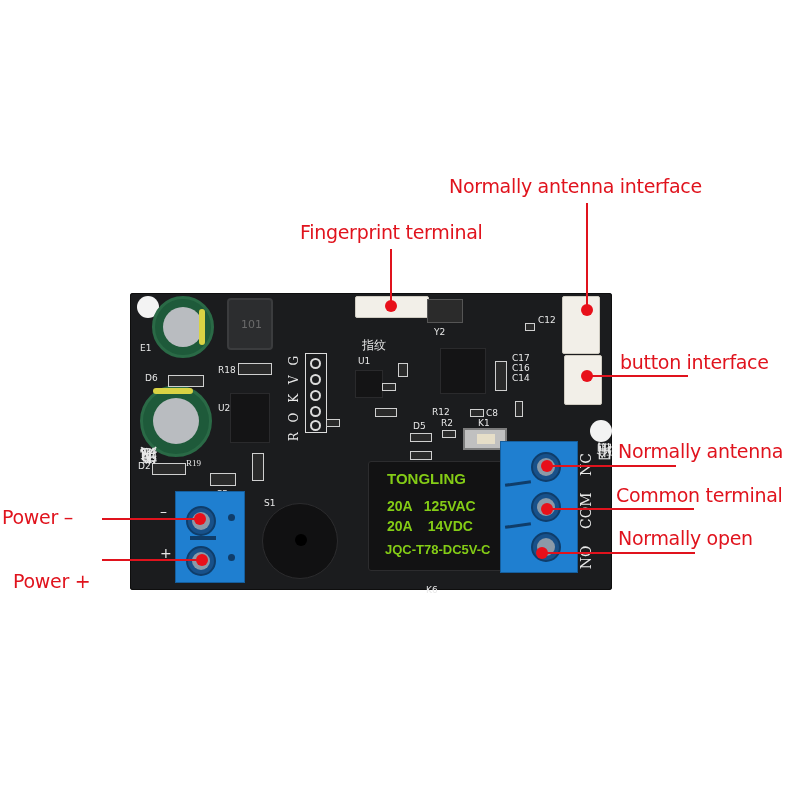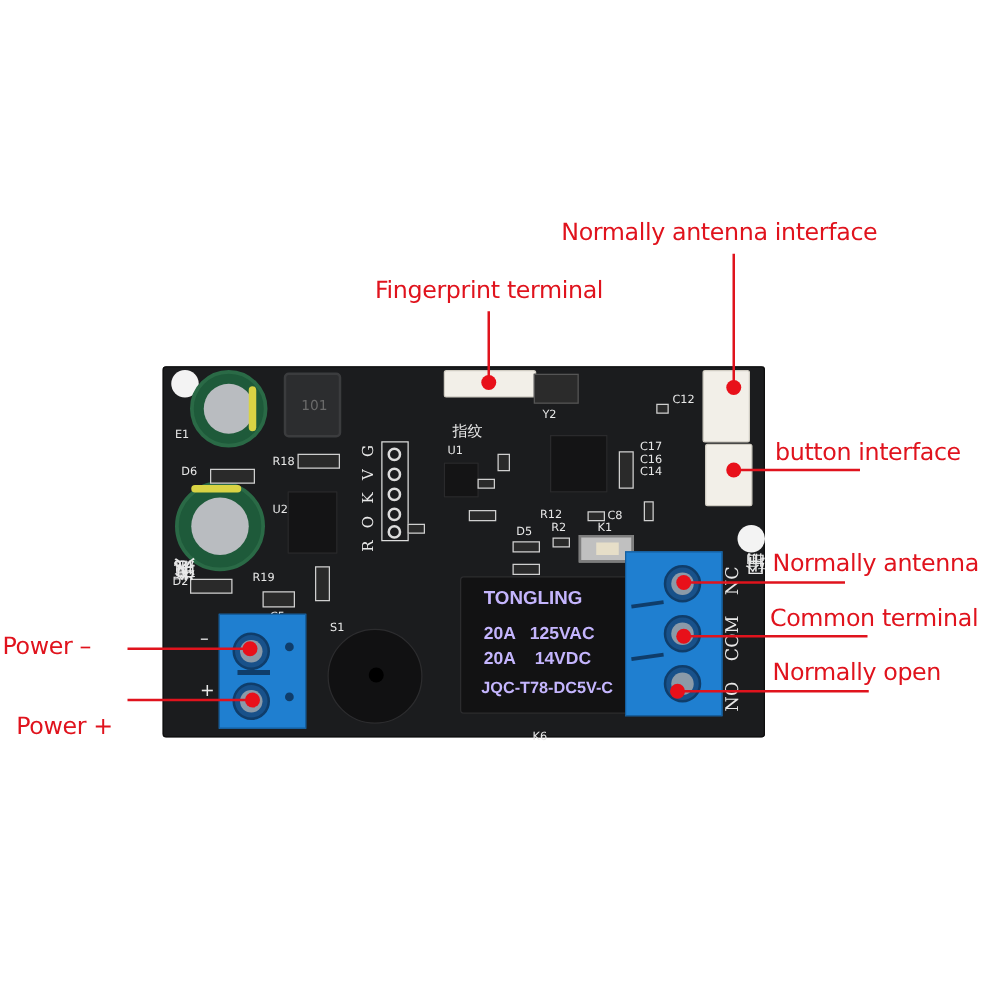--- a/index.html
+++ b/index.html
@@ -38,21 +38,21 @@
   .chip { position: absolute; background: #141415; border: 1px solid #2a2a2c; }
   .smd { position: absolute; background: #2a2a2a; border: 1px solid #cfcfcf; }
 
   .connector { position: absolute; background: #f2efe8; border: 1px solid #d0ccc2; border-radius: 2px; }
 
   .terminal { position: absolute; background: #1f7fd0; border: 1px solid #155e9d; }
   .screw { position: absolute; width: 30px; height: 30px; border-radius: 50%; background: #18518a; border: 2px solid #0f3d6a; }
   .screw-inner { position: absolute; left: 4px; top: 4px; width: 18px; height: 18px; border-radius: 50%; background: #8b9aa8; }
 
   .relay { position: absolute; background: #121213; border: 1px solid #2c2c2e; border-radius: 3px; }
-  .relay-text { position: absolute; color: #c4b5fd; font-family: "Liberation Sans", sans-serif; font-weight: bold; }
+  .relay-text { position: absolute; color: #84cc16; font-family: "Liberation Sans", sans-serif; font-weight: bold; }
 
   .buzzer { position: absolute; border-radius: 50%; background: #111112; border: 1px solid #2c2c2e; }
   .button-sw { position: absolute; background: #c0c0c0; border: 2px solid #7d7d7d; }
   .button-sw-inner { position: absolute; background: #e6dec8; }
   .pinhole { position: absolute; width: 11px; height: 11px; border-radius: 50%; border: 2px solid #dcdcdc; background: #1b1c1e; }
 </style>
 </head>
 <body>
 
 <div class="board">
@@ -111,21 +111,21 @@
   <div class="smd" style="left:365px;top:68px;width:12px;height:30px;"></div>
   <div class="smd" style="left:385px;top:108px;width:8px;height:16px;"></div>
   <div class="smd" style="left:395px;top:30px;width:10px;height:8px;"></div>
   <div class="smd" style="left:280px;top:140px;width:22px;height:9px;"></div>
   <div class="smd" style="left:280px;top:158px;width:22px;height:9px;"></div>
   <div class="smd" style="left:312px;top:137px;width:14px;height:8px;"></div>
   <div class="smd" style="left:80px;top:180px;width:26px;height:13px;"></div>
   <div class="smd" style="left:122px;top:160px;width:12px;height:28px;"></div>
   <div class="smd" style="left:22px;top:170px;width:34px;height:12px;"></div>
   <span class="silk" style="left:8px;top:168px;">D2</span>
-  <span class="silk" style="left:72px;top:165px;">R19</span>
+  <span class="silk" style="left:56px;top:165px;font-family:Liberation Serif, serif;">R19</span>
   <span class="silk" style="left:86px;top:196px;">C5</span>
   <span class="silk" style="left:270px;top:114px;margin-left:32px;">R12</span>
   <span class="silk" style="left:356px;top:115px;">C8</span>
   <span class="silk" style="left:283px;top:128px;">D5</span>
   <span class="silk" style="left:311px;top:125px;">R2</span>
   <span class="silk" style="left:348px;top:125px;">K1</span>
   <span class="silk" style="left:382px;top:60px;line-height:10px;">C17<br>C16<br>C14</span>
   <span class="silk" style="left:408px;top:22px;">C12</span>
 
   <div class="button-sw" style="left:333px;top:135px;width:44px;height:22px;">

